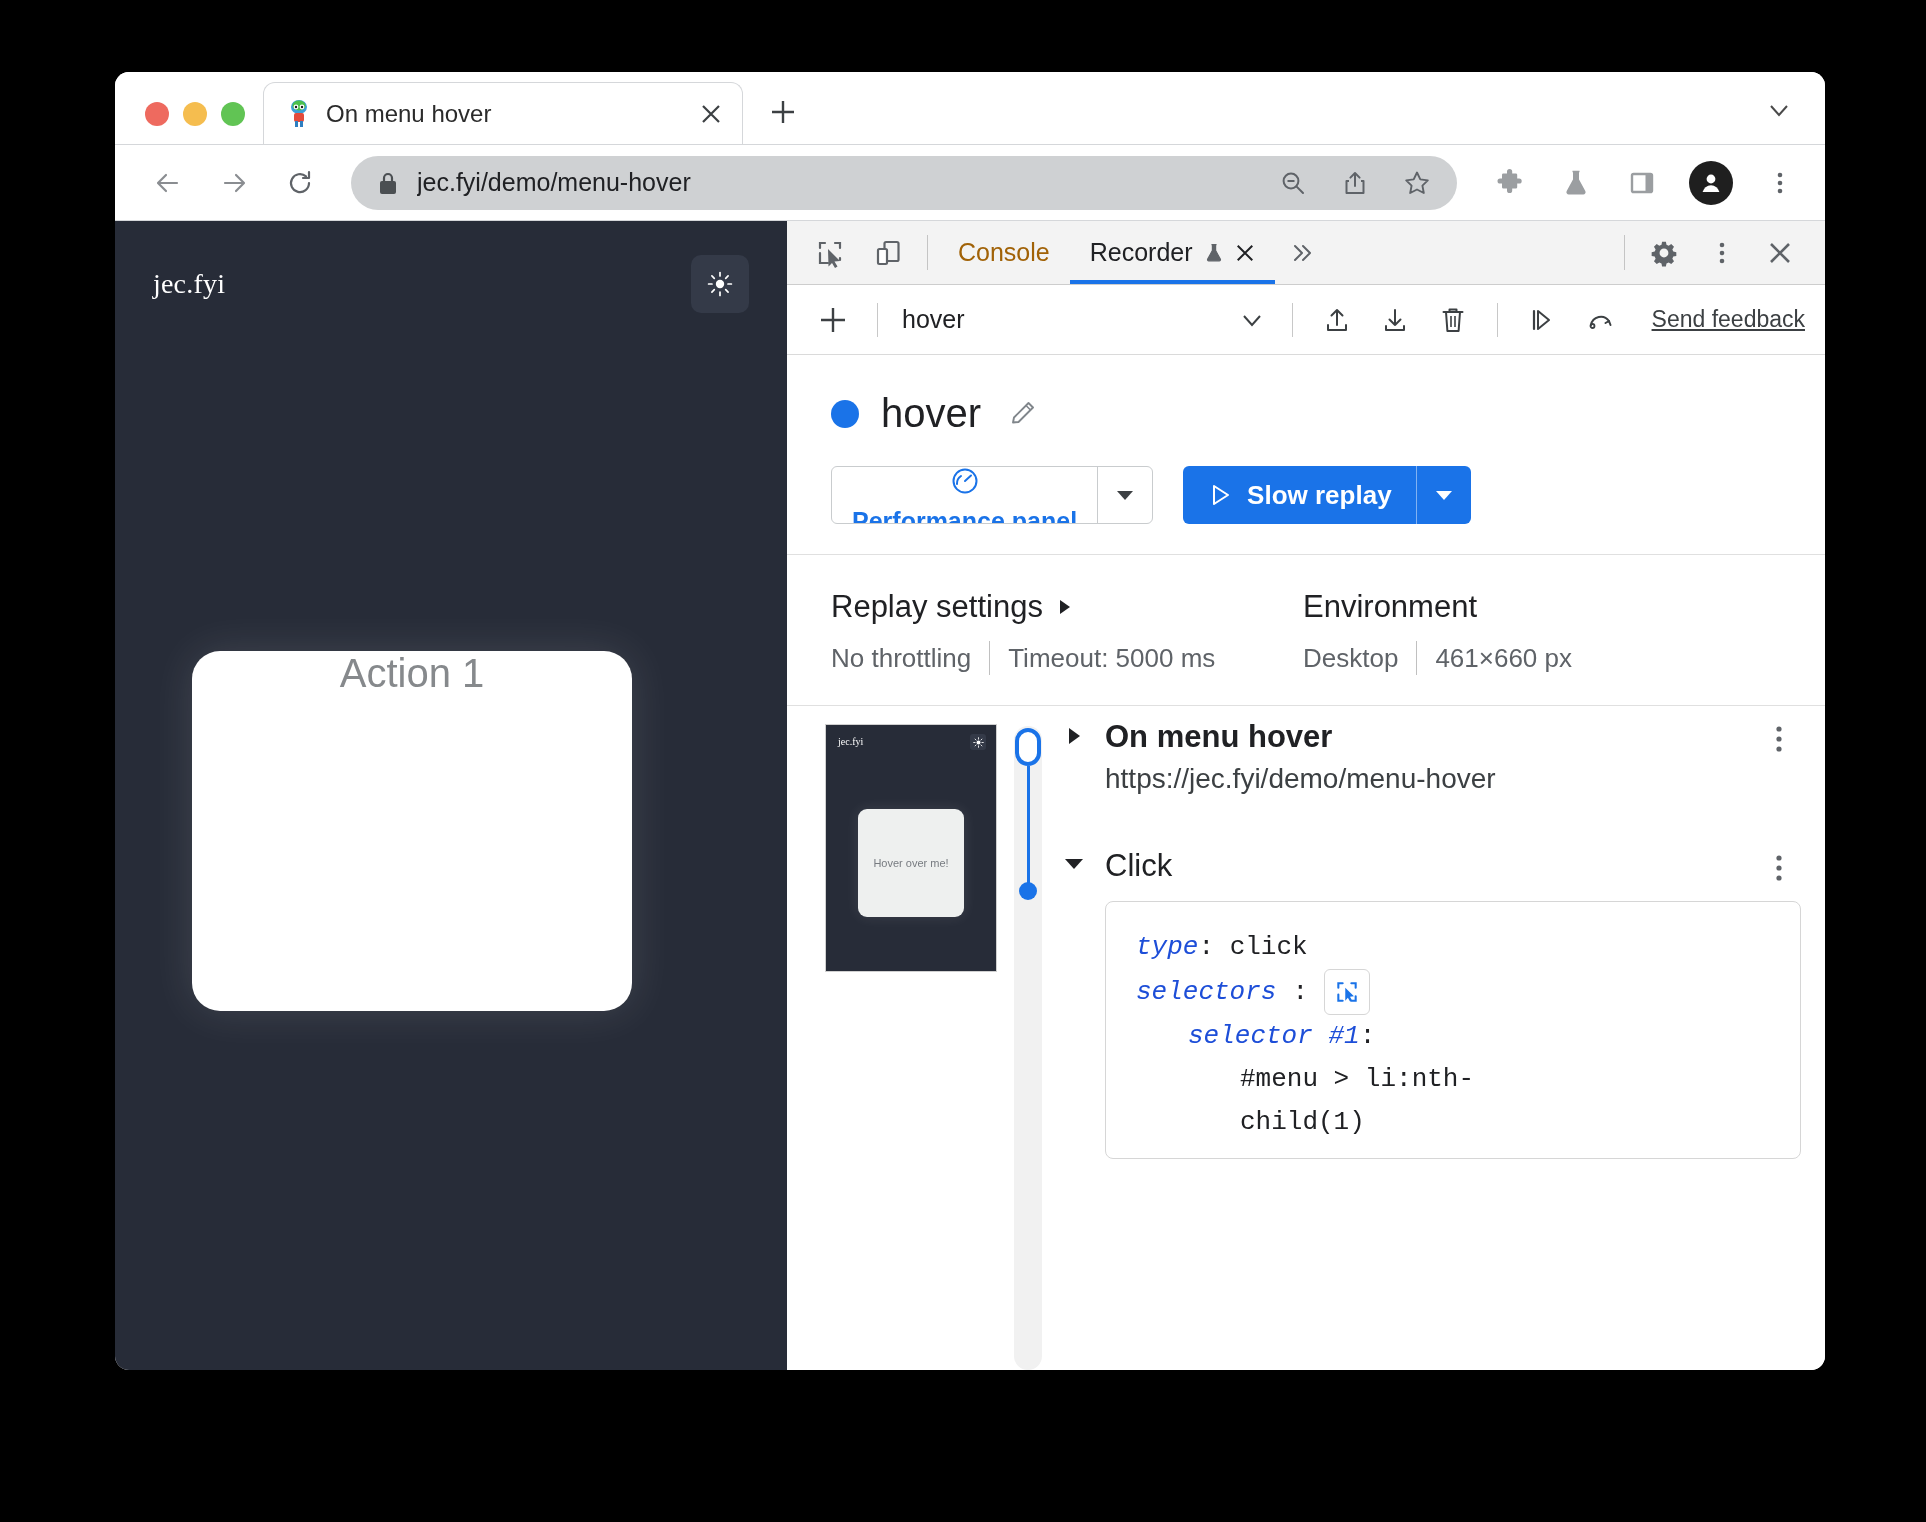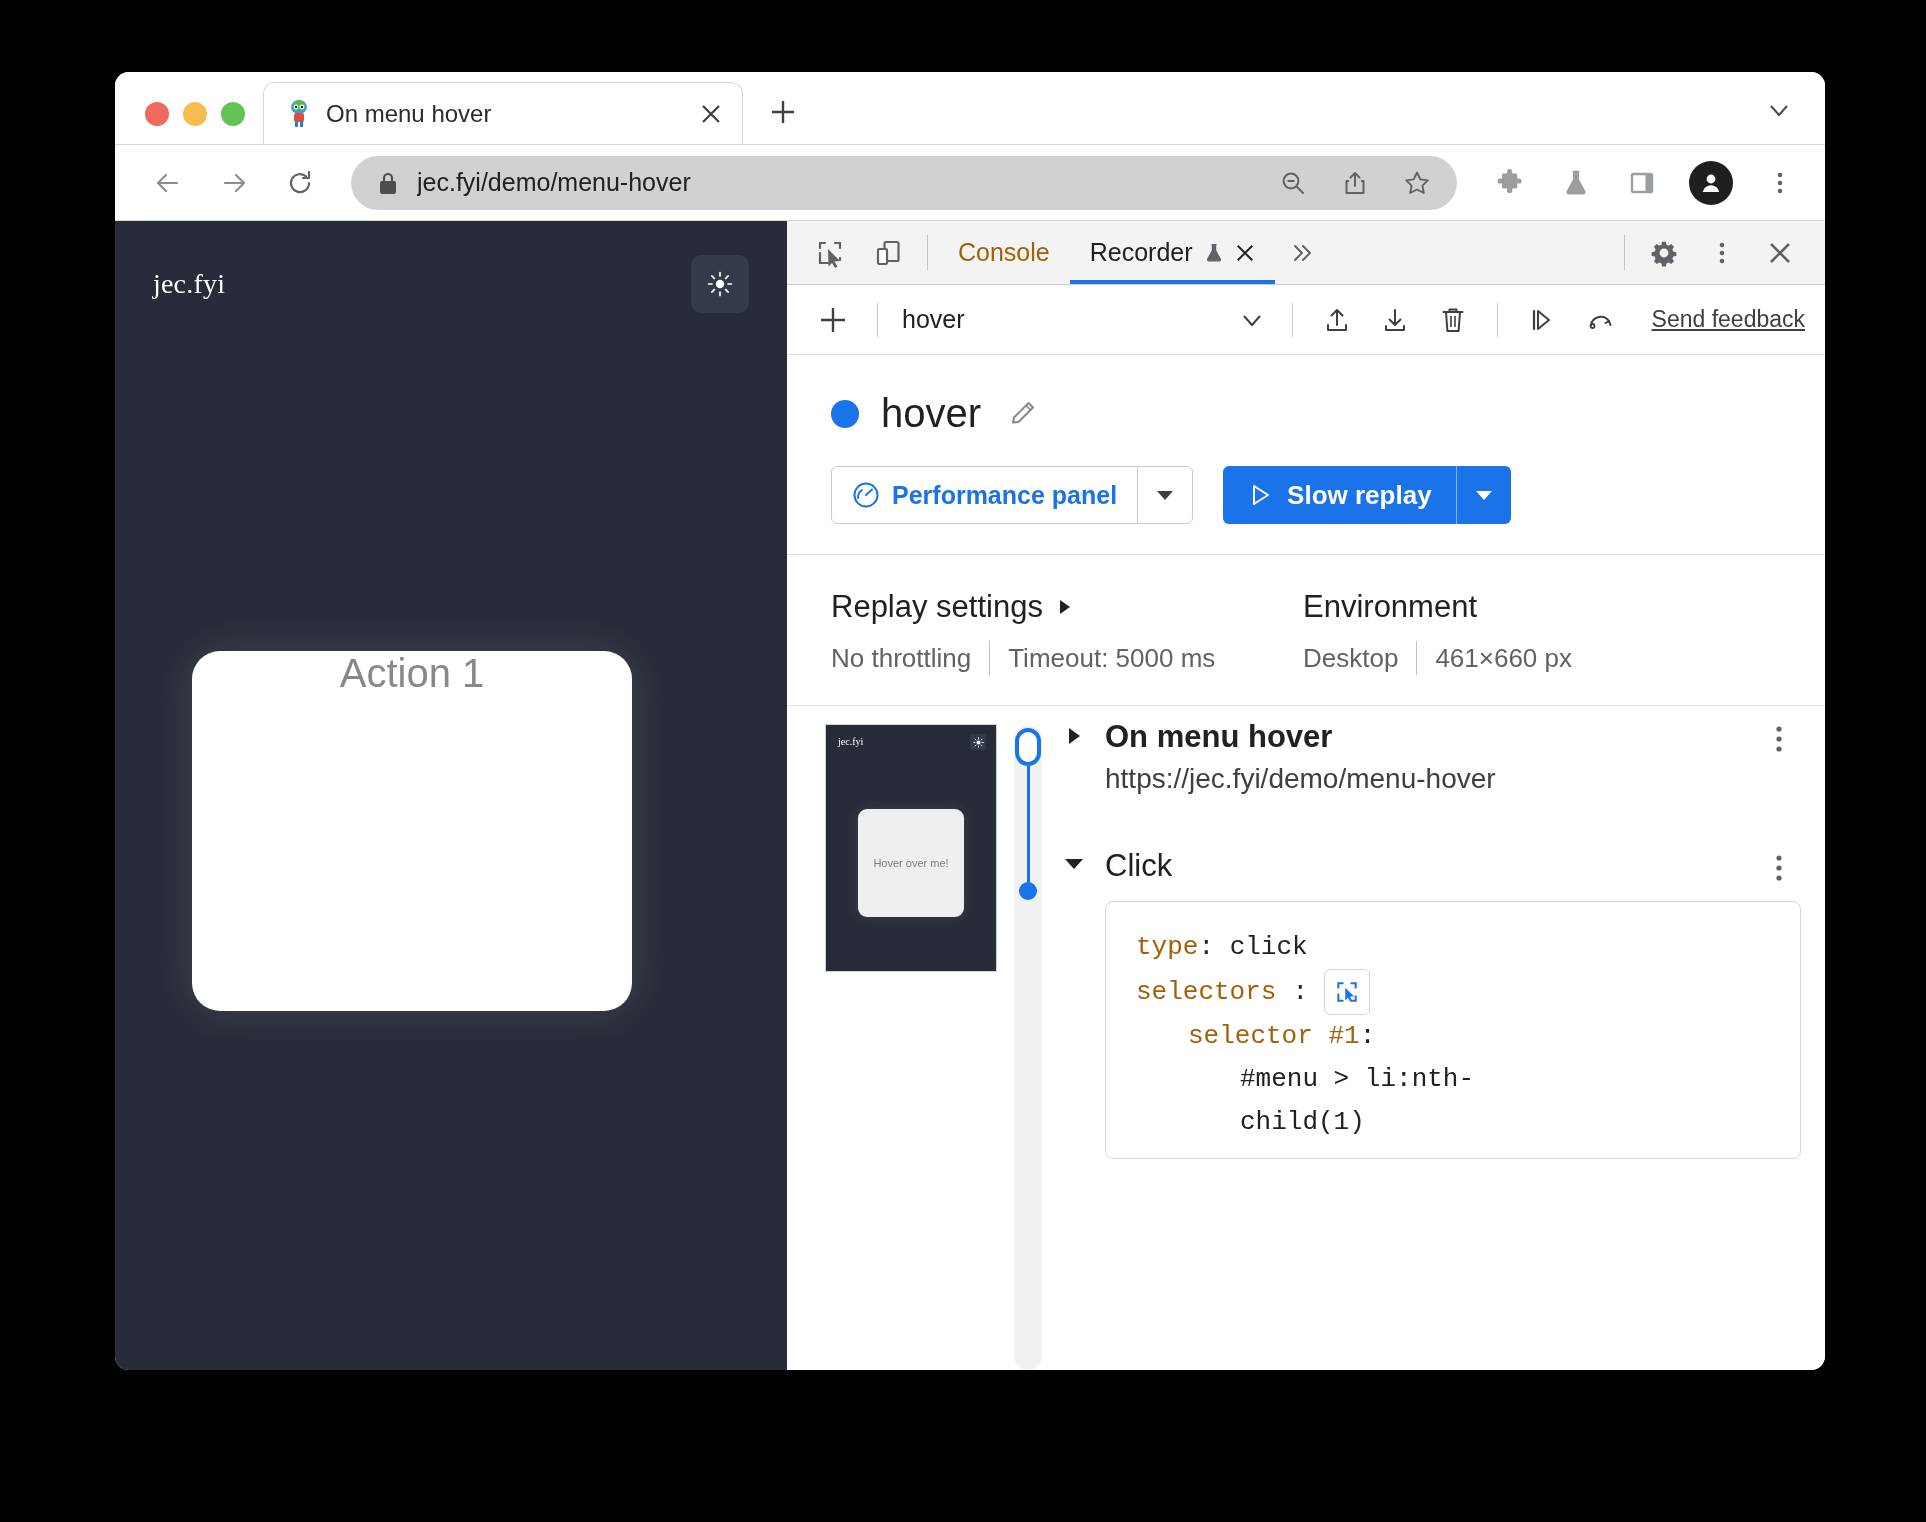--- a/index.html
+++ b/index.html
@@ -283,21 +283,21 @@
     border-radius: 6px; overflow: hidden;
     height: 58px;
   }
   .split-btn.outlined {
     border: 1px solid #c9ccce;
     background: #ffffff;
   }
   .split-btn.outlined .sb-main {
     display: flex; align-items: center; gap: 12px;
     padding: 0 20px;
-    color: #1a73e8; font-size: 25px; font-weight: bold;
+    color: #1a73e8; font-size: 25px; font-weight: bold; flex-direction: column;
   }
   .split-btn.outlined .sb-divider { width: 1px; background: #c9ccce; }
   .split-btn.outlined .sb-arrow {
     width: 54px; display: flex; align-items: center; justify-content: center;
     color: #3c4043;
   }
   .split-btn.filled { background: #1a73e8; }
   .split-btn.filled .sb-main {
     display: flex; align-items: center; gap: 14px;
     padding: 0 24px;
@@ -448,21 +448,21 @@
     border: 1px solid #d6d6d6;
     border-radius: 8px;
     background: #ffffff;
     padding: 24px 30px 14px 30px;
     font-family: "Liberation Mono", monospace;
     font-size: 26px;
     line-height: 1.65;
     color: #202124;
     overflow: hidden;
   }
-  .code-key { color: #a16207; }
+  .code-key { color: #1d4ed8; font-style: italic; }
   .code-line { white-space: pre; }
   .code-line.indent1 { padding-left: 52px; }
   .code-line.indent2 { padding-left: 104px; }
   #selectors-line { display: flex; align-items: center; gap: 16px; white-space: pre; }
   #selector-pick-btn {
     width: 46px; height: 46px;
     border: 1px solid #d6d6d6;
     border-radius: 6px;
     display: flex; align-items: center; justify-content: center;
     color: #1a73e8;

